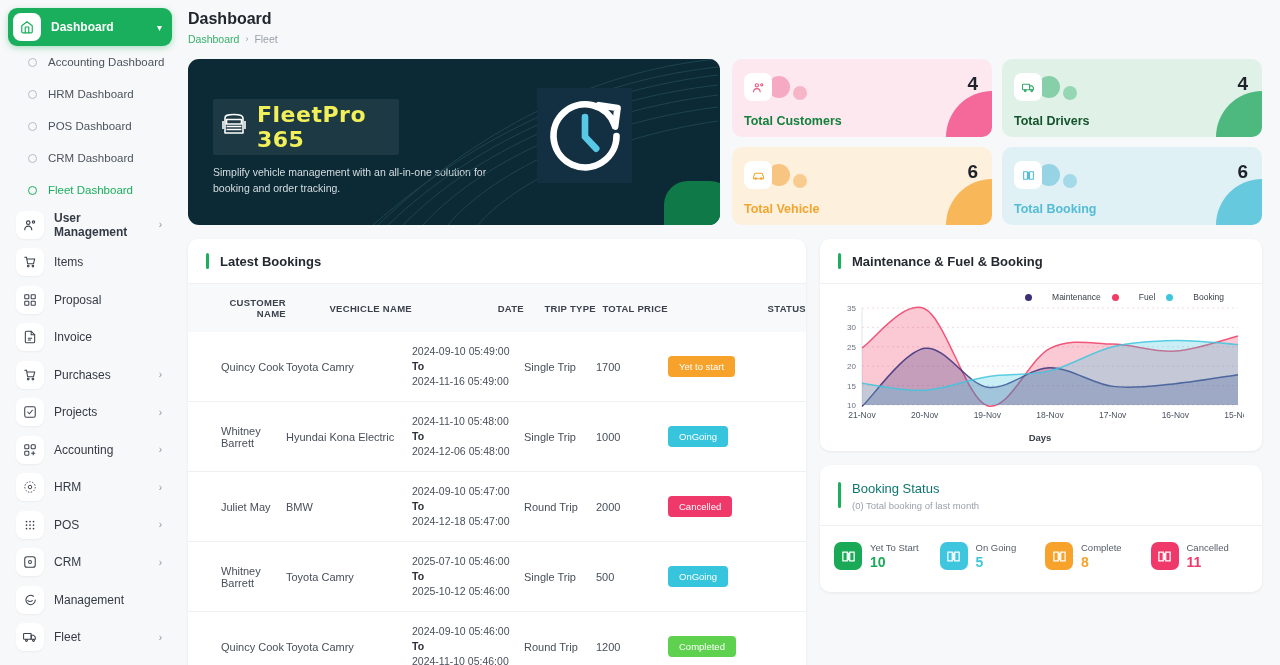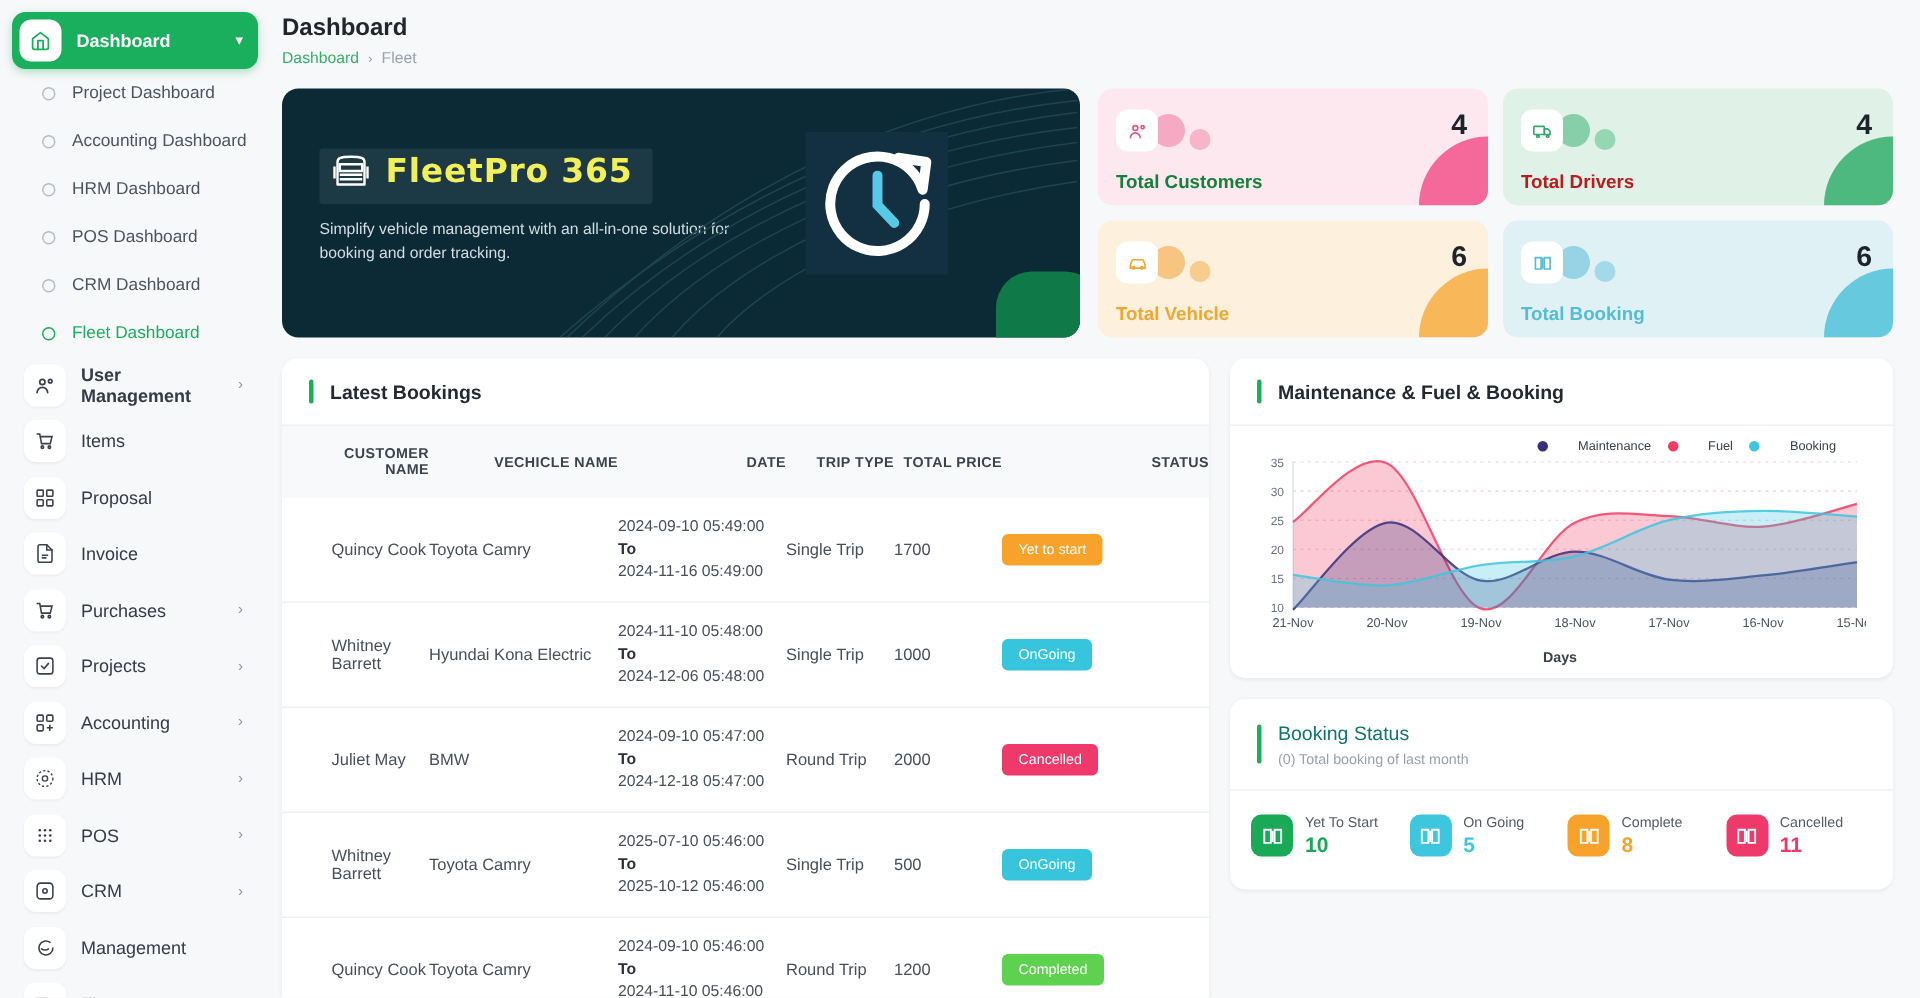--- a/index.html
+++ b/index.html
@@ -73,22 +73,22 @@
   .banner {
     flex: 0 0 532px; height: 166px; border-radius: 11px;
     background: #0c2a35; position: relative; overflow: hidden;
     padding: 40px 0 0 25px;
   }
   .banner .arcs { position: absolute; inset: 0; }
   .banner .greenblob {
     position: absolute; right: -14px; bottom: -26px;
     width: 70px; height: 70px; border-radius: 24px 24px 22px 22px; background: #0f7a47;
   }
-  .logo-wrap { display: flex; align-items: flex-start; gap: 8px; background: rgba(255,255,255,.07);
-     width: 222px; padding: 3px 6px; border-radius: 2px;}
+  .logo-wrap { display: flex; align-items: center; gap: 8px; background: rgba(255,255,255,.07);
+     width: 186px; padding: 3px 6px; border-radius: 2px;}
   .logo-txt { font-size: 22px; font-weight: bold; color: #f2f05a;
      letter-spacing: .5px; font-family: "DejaVu Sans", sans-serif; }
   .banner .sub { margin-top: 9px; font-size: 10.5px; color: #d4dde1; line-height: 16px; max-width: 280px; }
   .clockbox {
     position: absolute; right: 88px; top: 29px; width: 95px; height: 95px;
     background: #132f42; display: flex; align-items: center; justify-content: center;
   }
 
   
   .stats { flex: 1; display: grid; grid-template-columns: 1fr 1fr; grid-template-rows: 1fr 1fr; gap: 10px; }
@@ -162,24 +162,20 @@
       <span class="badge">
         <svg width="14" height="14" viewBox="0 0 24 24" fill="none" stroke="#1aaf5d" stroke-width="2" stroke-linecap="round" stroke-linejoin="round">
             <path d="M3 10l9-7 9 7v10a2 2 0 0 1-2 2H5a2 2 0 0 1-2-2z"></path>
             <path d="M9 22V12h6v10"></path>
           </svg>
       </span>
       <span class="lbl">Dashboard</span>
       <span class="chev">▾</span>
     </div>
     <div>
-      <div class="sub-item">
-          <span class="dot-ic"></span>
-          <span>Project Dashboard</span>
-        </div>
       <div class="sub-item">
           <span class="dot-ic"></span>
           <span>Accounting Dashboard</span>
         </div>
       <div class="sub-item">
           <span class="dot-ic"></span>
           <span>HRM Dashboard</span>
         </div>
       <div class="sub-item">
           <span class="dot-ic"></span>
@@ -405,21 +401,21 @@
                   <rect x="1" y="6" width="13" height="10" rx="1"></rect>
                   <path d="M14 9h4l3 3v4h-7z"></path>
                   <circle cx="6" cy="18" r="1.6"></circle>
                   <circle cx="18" cy="18" r="1.6"></circle>
                 </svg>
               </span>
             <span class="bub1" style="background:#86cfa8"></span>
             <span class="bub2" style="background:#95d6b3"></span>
             <span class="num">4</span>
           </div>
-          <div class="cap" style="color:#b91c1c">Total Drivers</div>
+          <div class="cap" style="color:#14532d">Total Drivers</div>
           <div class="corner" style="background:#4eb97e"></div>
         </div>
         <div class="stat" style="background:#fdf0dc">
           <div class="topline">
             <span class="ic-sq">
                 <svg width="13" height="13" viewBox="0 0 24 24" fill="none" stroke="#f0a630" stroke-width="2" stroke-linecap="round">
                   <path d="M3 14l1.8-5A2 2 0 0 1 6.7 7.7h10.6a2 2 0 0 1 1.9 1.3L21 14v4H3z"></path>
                   <circle cx="7" cy="17.5" r="1.4"></circle>
                   <circle cx="17" cy="17.5" r="1.4"></circle>
                 </svg>

